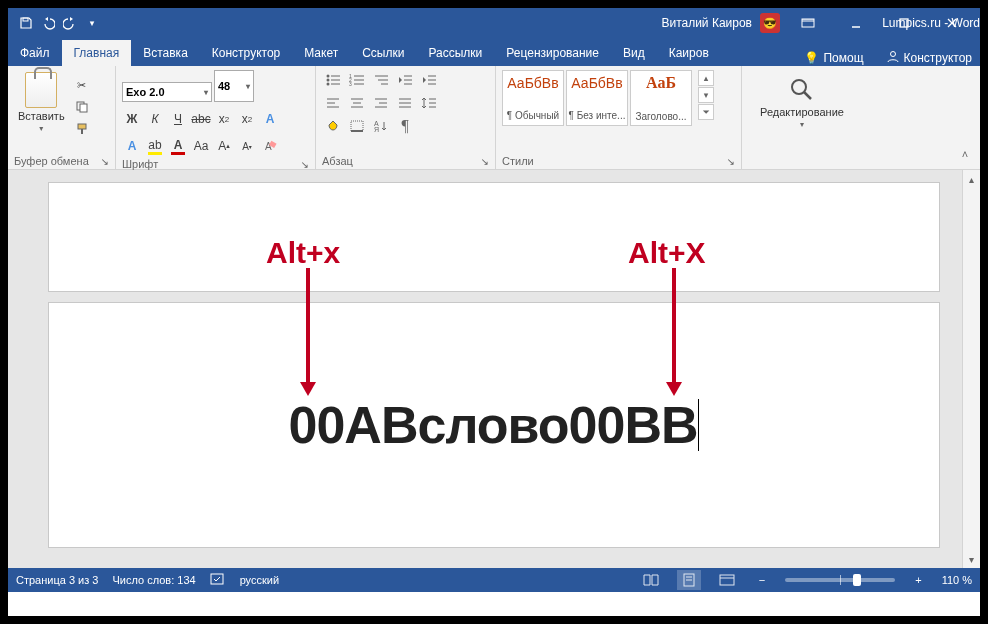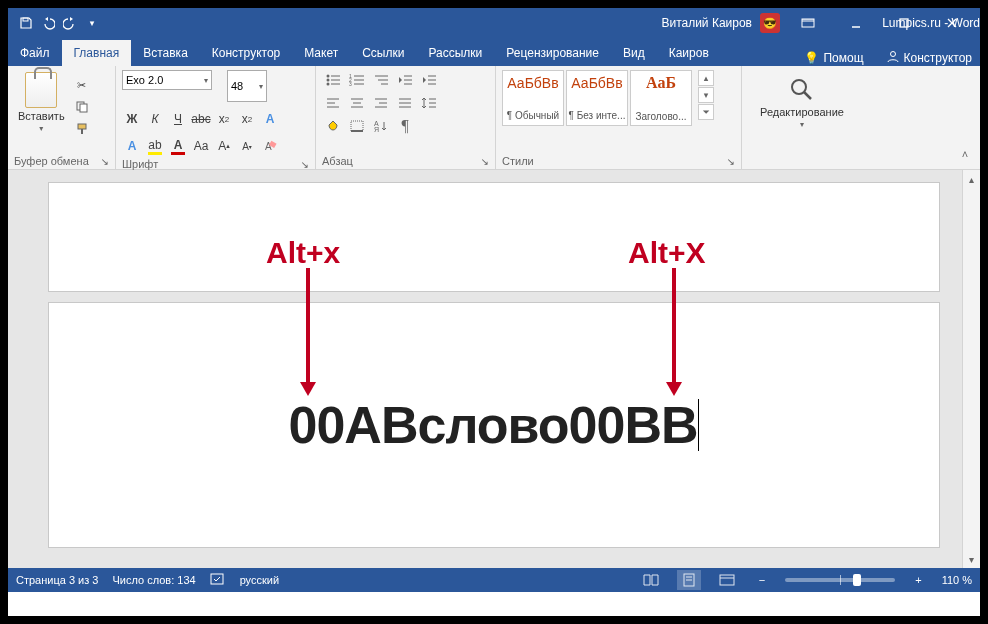--- a/index.html
+++ b/index.html
@@ -20,21 +20,21 @@
 .ribbon{height:104px;background:#f3f3f3;border-bottom:1px solid #d4d4d4;display:flex;position:relative;}
 .group{border-right:1px solid #d4d4d4;display:flex;flex-direction:column;padding:4px 6px 2px;}
 .group-body{flex:1;display:flex;align-items:flex-start;gap:4px;}
 .group-label{font-size:11px;color:#666;text-align:center;padding-top:2px;display:flex;align-items:center;justify-content:space-between;gap:4px;}
 .dlaunch{font-size:10px;color:#666;}
 .big-btn{display:flex;flex-direction:column;align-items:center;gap:2px;font-size:11px;color:#333;padding:2px 4px;}
 .clip-icon{width:32px;height:36px;background:linear-gradient(#fff,#eee);border:1px solid #d4b062;border-radius:2px;position:relative;}
 .clip-icon::before{content:"";position:absolute;top:-6px;left:8px;width:14px;height:10px;border:2px solid #888;border-bottom:none;border-radius:5px 5px 0 0;}
 .smallcol{display:flex;flex-direction:column;gap:4px;font-size:11px;color:#444;}
 .smallbtn{width:18px;height:18px;display:inline-flex;align-items:center;justify-content:center;border:1px solid transparent;}
-.fontrow{display:flex;gap:15px;align-items:flex-start;}
+.fontrow{display:flex;gap:2px;align-items:flex-end;font-weight:bold;}
 .fontname{width:90px;height:20px;border:1px solid #ababab;background:#fff;font-size:11px;padding:1px 3px;display:flex;align-items:center;justify-content:space-between;}
 .fontsize{width:40px;height:20px;border:1px solid #ababab;background:#fff;font-size:11px;padding:15px 3px;display:flex;align-items:center;justify-content:space-between;}
 .caret{font-size:8px;color:#666;}
 .fmt-row{display:flex;gap:3px;margin-top:4px;}
 .fmt{width:20px;height:20px;display:inline-flex;align-items:center;justify-content:center;font-size:12px;color:#444;}
 .fmt.bold{font-weight:bold;}
 .fmt.italic{font-style:italic;}
 .fmt.under{text-decoration:underline;}
 .fmt.strike{text-decoration:line-through;}
 .colorbar{width:14px;height:3px;display:block;}

